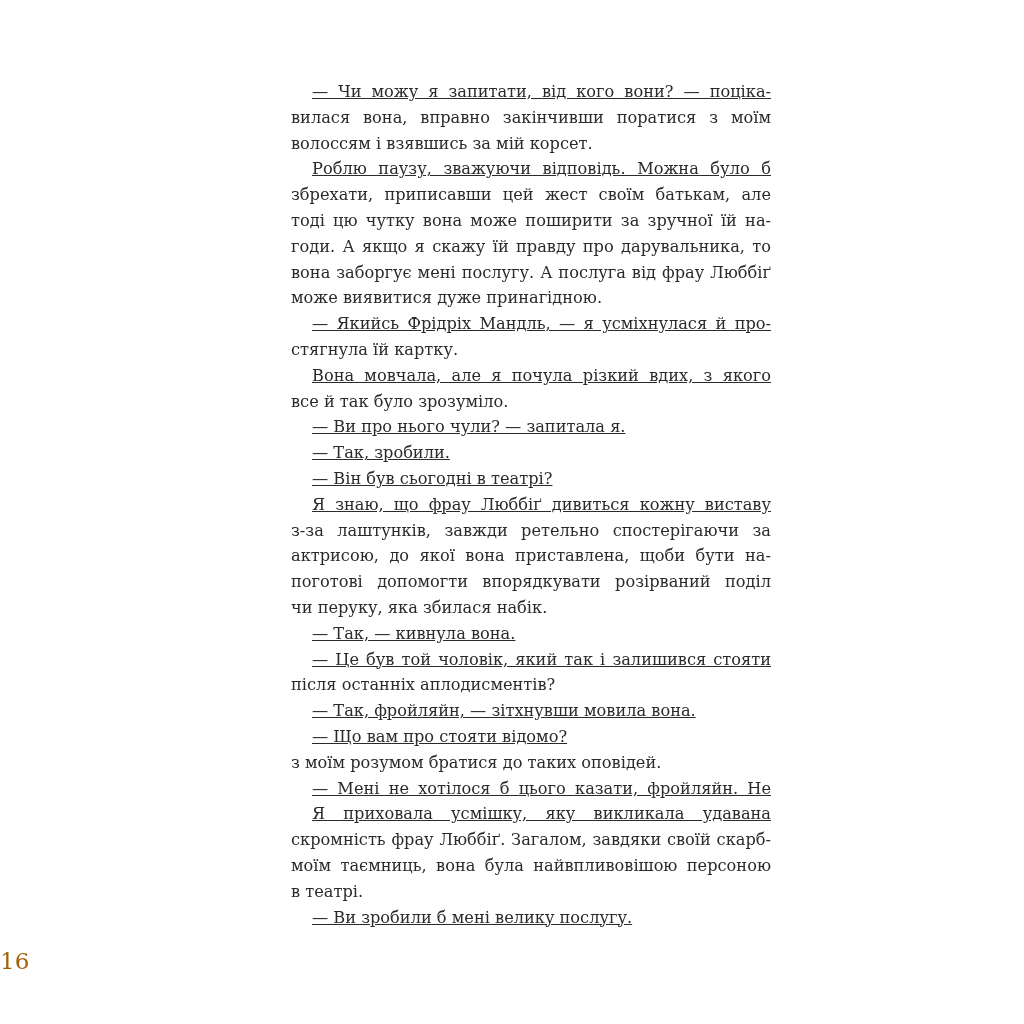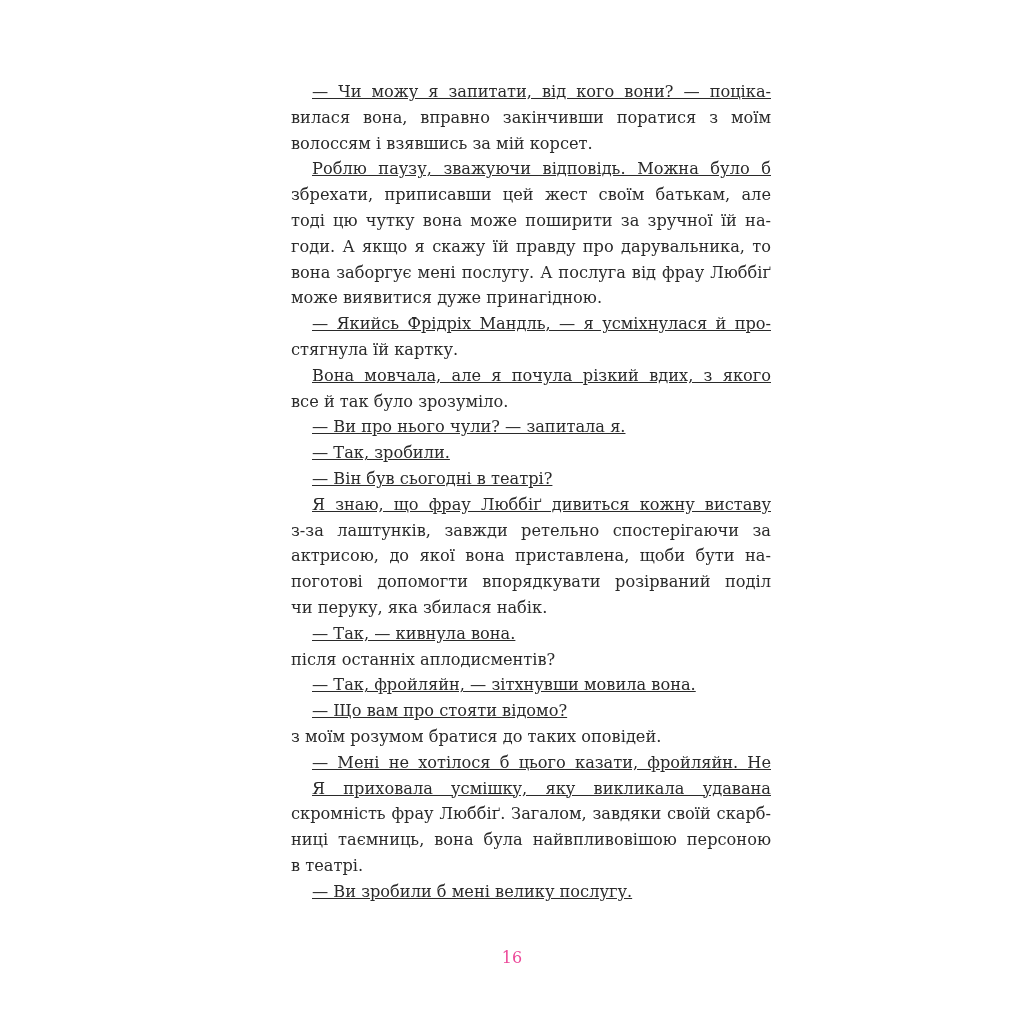--- a/index.html
+++ b/index.html
@@ -18,24 +18,23 @@
     line-height: 25.8px;
     white-space: nowrap;
     overflow: visible;
   }
   .line.indent { padding-left: 21px; text-decoration: underline; }
   .line.just { text-align: justify; text-align-last: justify; }
   .page-number {
     position: absolute;
     left: 0; right: 0;
     top: 948px;
-    text-align: center;
     font-family: "DejaVu Serif", "Liberation Serif", serif;
-    font-size: 16px;
-    color: #ec4899;
+    font-size: 23px;
+    color: #a16207;
   }
 </style>
 </head>
 <body>
 
 <div class="page" id="page-body">
     <div class="line indent just">— Чи можу я запитати, від кого вони? — поціка-</div>
     <div class="line just">вилася вона, вправно закінчивши поратися з моїм</div>
     <div class="line">волоссям і взявшись за мій корсет.</div>
     <div class="line indent just">Роблю паузу, зважуючи відповідь. Можна було б</div>
@@ -50,24 +49,25 @@
     <div class="line">все й так було зрозуміло.</div>
     <div class="line indent">— Ви про нього чули? — запитала я.</div>
     <div class="line indent">— Так, зробили.</div>
     <div class="line indent">— Він був сьогодні в театрі?</div>
     <div class="line indent just">Я знаю, що фрау Люббіґ дивиться кожну виставу</div>
     <div class="line just">з-за лаштунків, завжди ретельно спостерігаючи за</div>
     <div class="line just">актрисою, до якої вона приставлена, щоби бути на-</div>
     <div class="line just">поготові допомогти впорядкувати розірваний поділ</div>
     <div class="line">чи перуку, яка збилася набік.</div>
     <div class="line indent">— Так, — кивнула вона.</div>
+    <div class="line indent just">— Це був той чоловік, який так і залишився стояти</div>
     <div class="line">після останніх аплодисментів?</div>
     <div class="line indent">— Так, фройляйн, — зітхнувши мовила вона.</div>
     <div class="line indent">— Що вам про стояти відомо?</div>
     <div class="line">з моїм розумом братися до таких оповідей.</div>
     <div class="line indent just">— Мені не хотілося б цього казати, фройляйн. Не</div>
     <div class="line indent just">Я приховала усмішку, яку викликала удавана</div>
     <div class="line just">скромність фрау Люббіґ. Загалом, завдяки своїй скарб-</div>
-    <div class="line just">ниці таємниць, вона була найвпливовішою персоною</div>
+    <div class="line just">моїм таємниць, вона була найвпливовішою персоною</div>
     <div class="line">в театрі.</div>
     <div class="line indent">— Ви зробили б мені велику послугу.</div>
   </div>
 <div class="page-number">16</div>
 
 </body></html>

